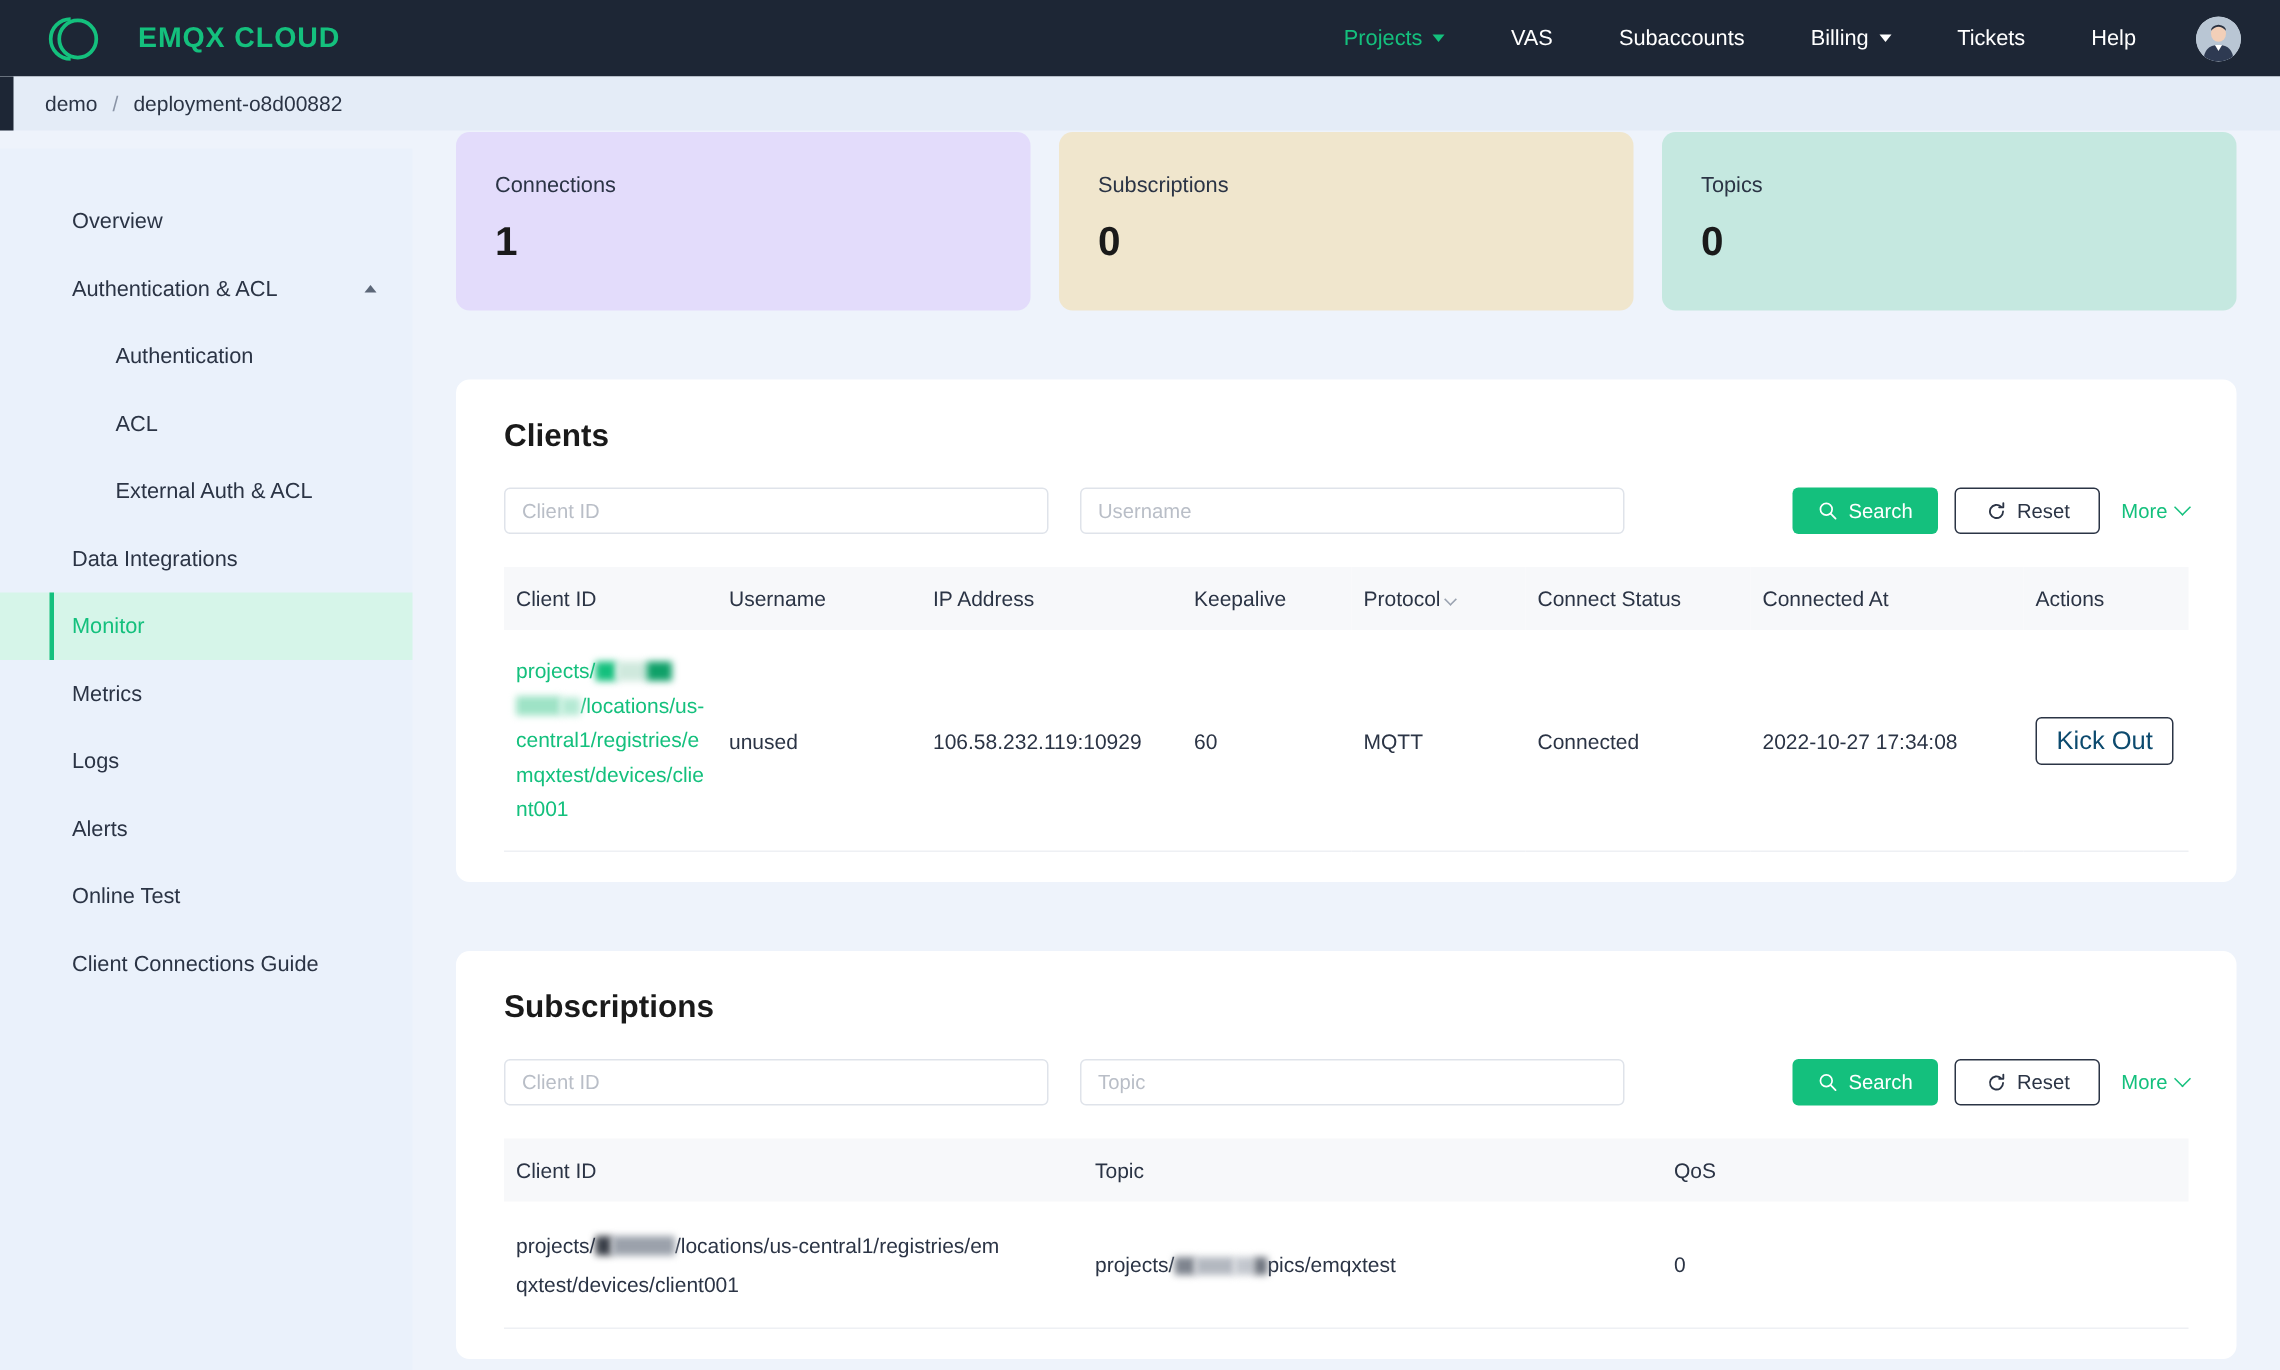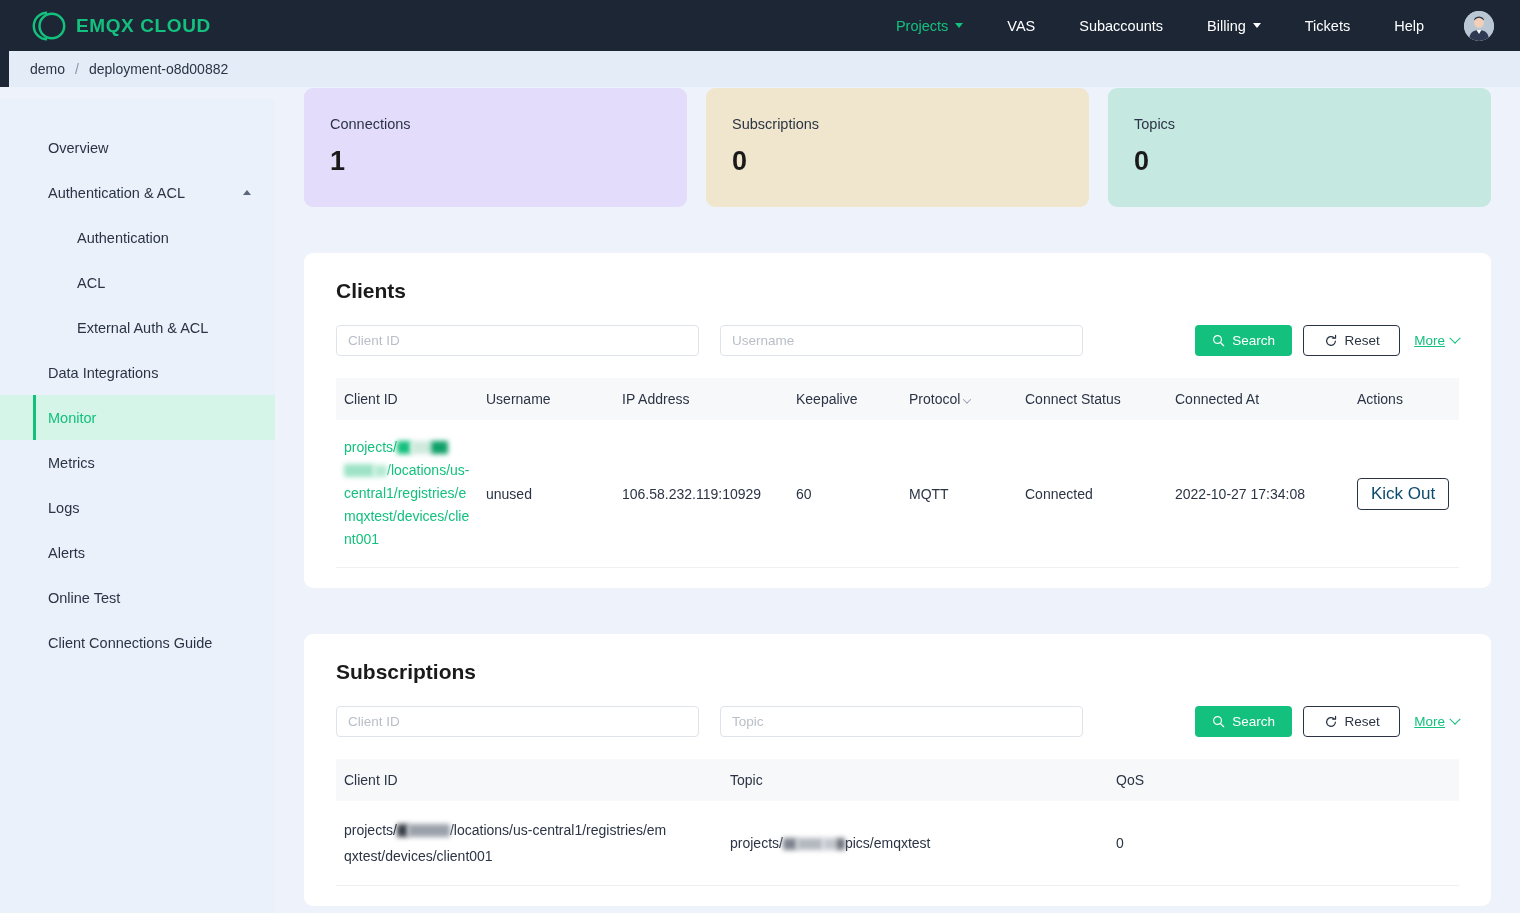--- a/index.html
+++ b/index.html
@@ -13,21 +13,21 @@
   }
 
   
   .topbar {
     position: absolute; top: 0; left: 0;
     width: 1520px; height: 51px;
     background: #1d2635;
     display: flex; align-items: center;
   }
   .logo-wrap {
-    display: flex; align-items: center; gap: 8px;
+    display: flex; align-items: center; gap: 24px;
     margin-left: 30px;
     text-align: right;
   }
   .logo-mark { width: 38px; height: 38px; display:block; }
   .logo-text {
     color: #14c07d;
     font-size: 19px;
     font-weight: 700;
     letter-spacing: 0.6px;
   }
@@ -196,21 +196,21 @@
     width: 97px;
   }
   .btn-ghost {
     background: #fff; color: #2b3445;
     border: 1px solid #2b3445;
     width: 97px;
   }
   .btn-more {
     color: #14c07d; font-size: 13.5px;
     display: flex; align-items: center; gap: 6px;
-    cursor: pointer; padding-left: 3px; text-decoration: underline;
+    cursor: pointer; padding-left: 3px;
   }
   .chev {
     width: 8px; height: 8px;
     border-right: 1.6px solid currentColor;
     border-bottom: 1.6px solid currentColor;
     transform: rotate(45deg) translate(-2px,-2px);
   }
 
   
   table { width: 100%; border-collapse: collapse; }

